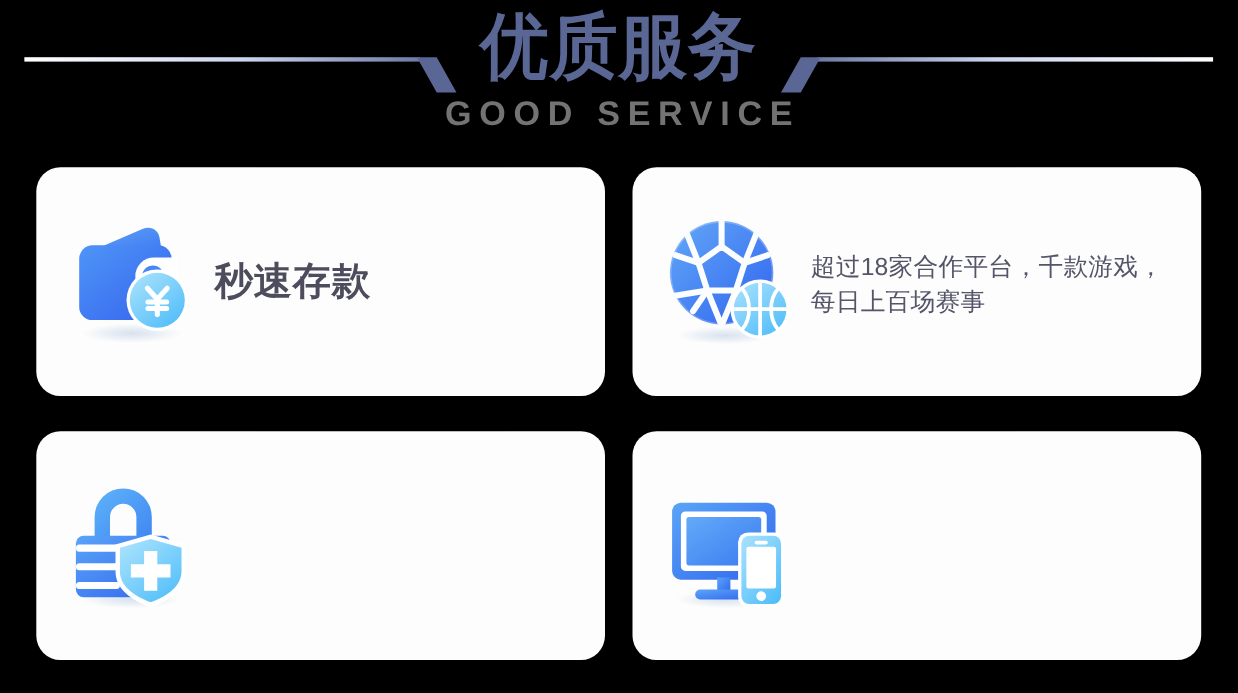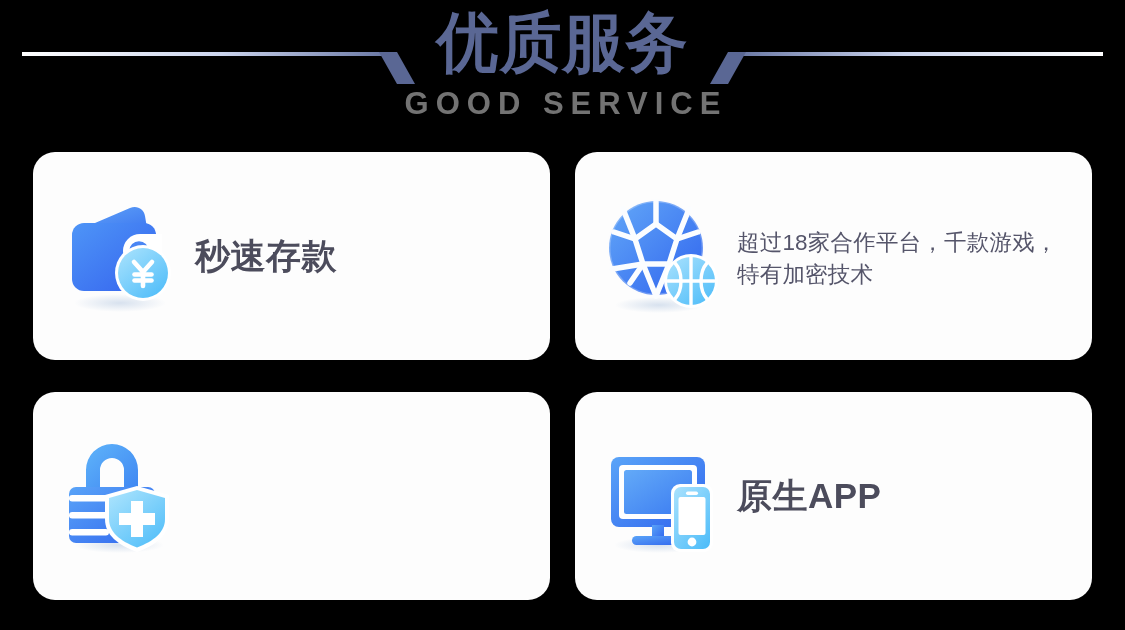--- a/index.html
+++ b/index.html
@@ -215,21 +215,21 @@
           <circle cx="92" cy="88" r="24" fill="url(#s2)"></circle>
           <g fill="none" stroke="#ffffff" stroke-width="3.4" stroke-linecap="round">
             <path d="M92 64 L92 112"></path>
             <path d="M68.5 88 L115.5 88"></path>
             <path d="M76 70 C84 79 84 97 76 106"></path>
             <path d="M108 70 C100 79 100 97 108 106"></path>
           </g>
         </svg>
       </div>
       <div class="card-text">
-        <div class="card-sub">超过18家合作平台，千款游戏，特有加密技术</div>
+        <div class="card-sub">超过18家合作平台，千款游戏，每日上百场赛事</div>
       </div>
     </div>
 
     <div class="card">
       <div class="card-icon">
         <svg viewBox="0 0 126 126">
           <defs>
             <linearGradient id="l1" x1="0" y1="0" x2="1" y2="1">
               <stop offset="0" stop-color="#5aa4f8"></stop>
               <stop offset="1" stop-color="#3166ee"></stop>
@@ -290,18 +290,17 @@
           <rect x="53" y="92" width="12" height="14" fill="url(#m1)"></rect>
           <rect x="33" y="103" width="52" height="9" rx="4.5" fill="url(#m1)"></rect>
           <rect x="72" y="51" width="42" height="68" rx="9" fill="#ffffff"></rect>
           <rect x="75" y="54" width="36" height="62" rx="7" fill="url(#m3)"></rect>
           <rect x="79.5" y="64" width="27" height="38" rx="2" fill="#ffffff"></rect>
           <rect x="87" y="58.5" width="12" height="3.4" rx="1.7" fill="#ffffff"></rect>
           <circle cx="93" cy="109" r="4.4" fill="#ffffff"></circle>
         </svg>
       </div>
       <div class="card-text">
-        <div class="card-title">原生APP</div>
       </div>
     </div>
 
   </div>
 </div>
 
 </body></html>

